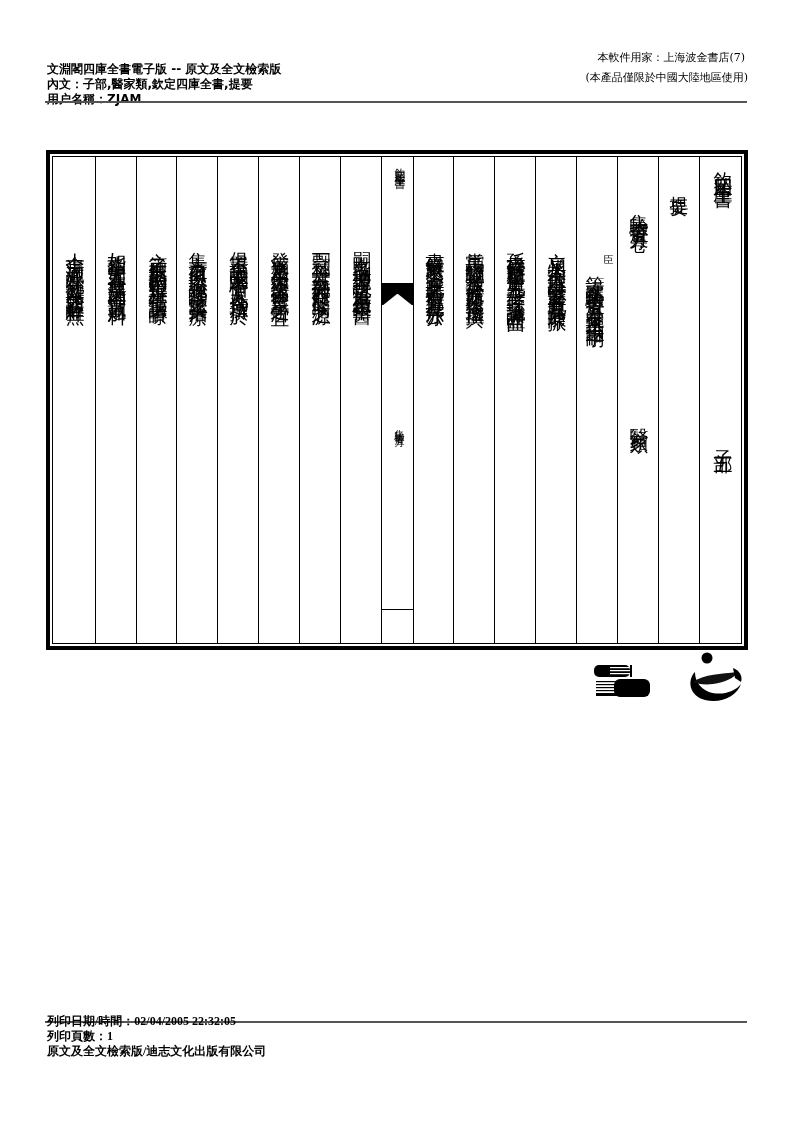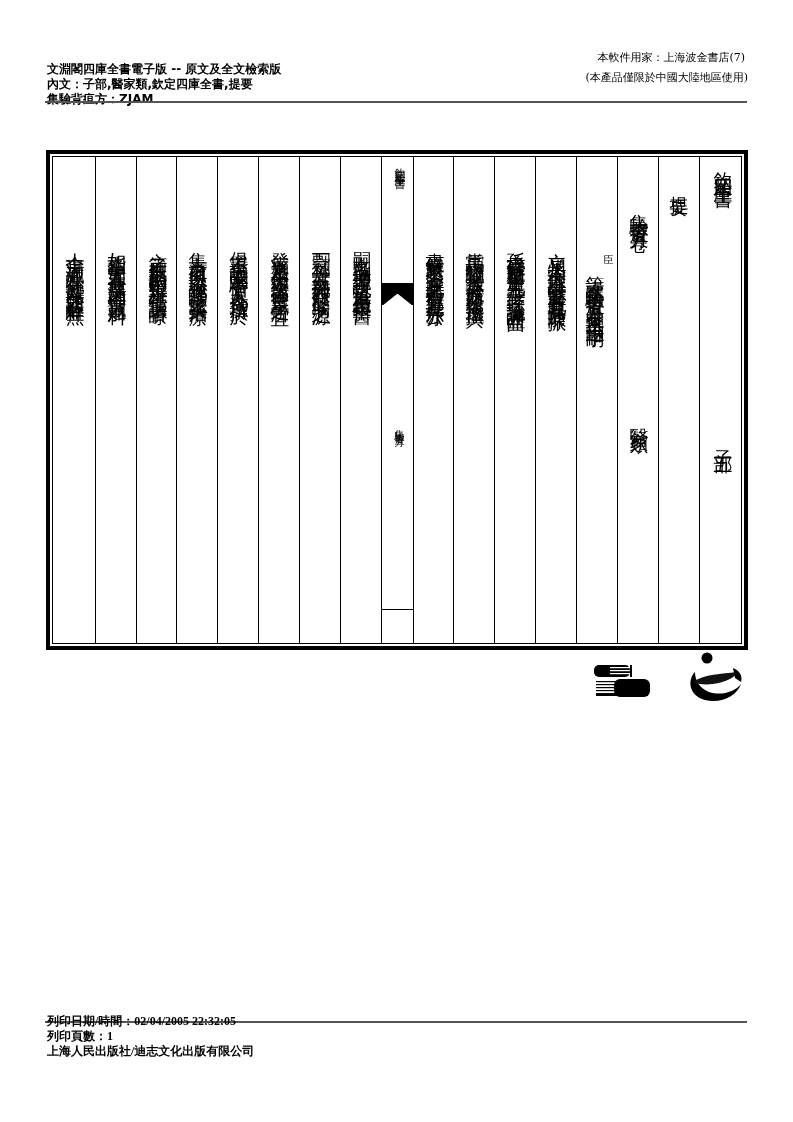--- a/index.html
+++ b/index.html
@@ -150,21 +150,21 @@
     margin-top: 24px;
   }
   .ftr div { white-space: nowrap; }
 </style>
 </head>
 <body>
 
 <div class="hdr-left">
   <div>文淵閣四庫全書電子版 -- 原文及全文檢索版</div>
   <div>內文：子部,醫家類,欽定四庫全書,提要</div>
-  <div>集驗背疽方：ZJAM</div>
+  <div>用户名稱：ZJAM</div>
 </div>
 <div class="hdr-right">
   <div class="l1">本軟件用家：上海波金書店(7)</div>
   <div>(本產品僅限於中國大陸地區使用)</div>
 </div>
 <div class="rule top"></div>
 
 <div class="frame">
   <div class="frame-inner">
 
@@ -260,14 +260,14 @@
     <path d="M10 20 C 2 28, 4 44, 20 48 C 36 52, 52 44, 56 32 C 50 40, 36 44, 24 40 C 14 36, 10 28, 10 20 Z" fill="#000"></path>
     <path d="M8 30 C 20 22, 36 22, 52 20 C 50 26, 40 30, 28 32 C 20 33, 12 32, 8 30 Z" fill="#111"></path>
     <path d="M48 16 C 54 18, 58 24, 56 30 L 50 26 Z" fill="#000"></path>
   </svg>
 </div>
 
 <div class="rule bottom"></div>
 <div class="ftr">
   <div>列印日期/時間：02/04/2005 22:32:05</div>
   <div>列印頁數：1</div>
-  <div>上海人民出版社/迪志文化出版有限公司</div>
+  <div>原文及全文檢索版/迪志文化出版有限公司</div>
 </div>
 
 </body></html>

